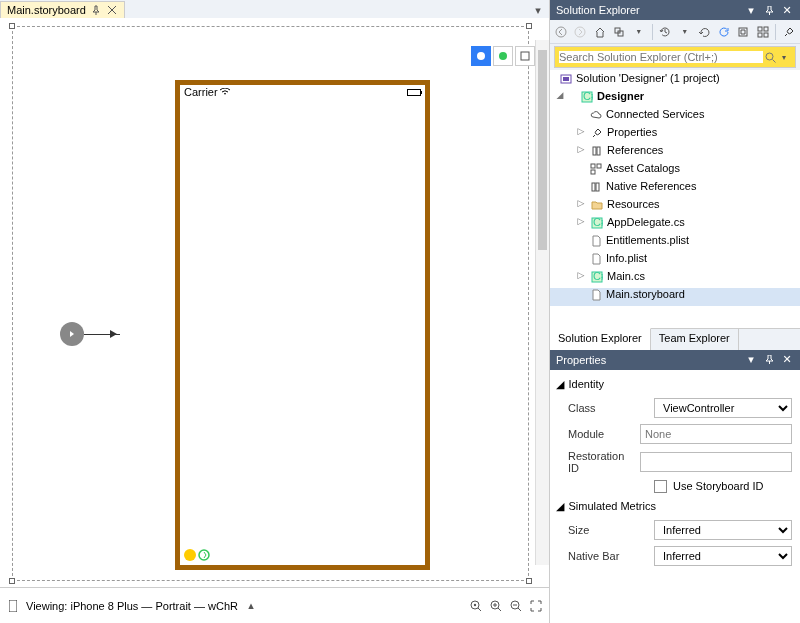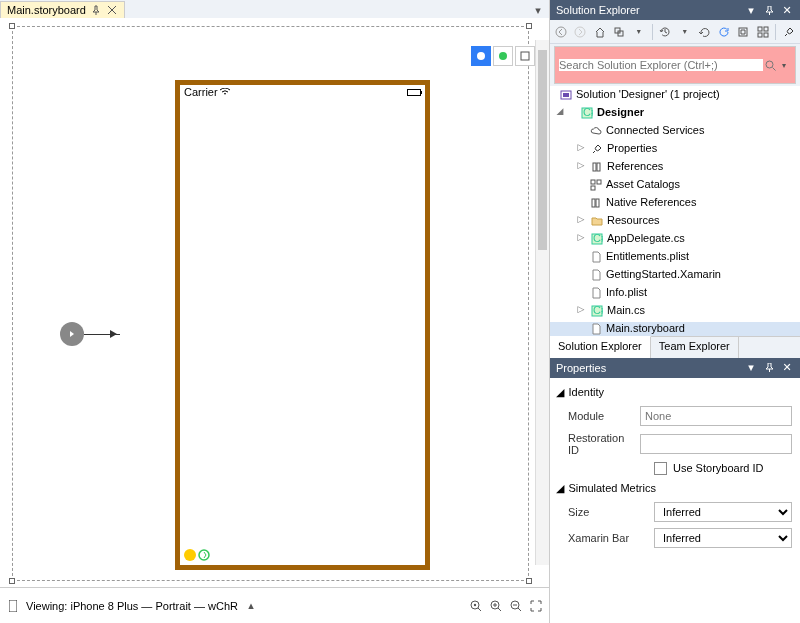--- a/index.html
+++ b/index.html
@@ -39,21 +39,21 @@
 
 .viewing-bar{height:36px;border-top:1px solid #ccc;display:flex;align-items:center;padding:0 6px;gap:6px;background:#fff}
 .viewing-bar .zoom{margin-left:auto;display:flex;gap:6px}
 
 
 .panel-title{height:20px;background:#4b5c74;color:#fff;display:flex;align-items:center;padding:0 6px;gap:4px}
 .panel-title .ctrls{margin-left:auto;display:flex;gap:4px}
 .tb{height:24px;background:#eef2f7;display:flex;align-items:center;padding:0 4px;gap:6px;border-bottom:1px solid #d5dbe5}
 .ico{width:14px;height:14px;display:inline-flex;align-items:center;justify-content:center;font-size:11px;color:#555}
 .sep{width:1px;height:16px;background:#c5cdd8}
-.search-box{height:38px;background:#fca5a5;border:1px solid #ccc;margin:2px 4px;display:flex;align-items:center;padding:0 4px}
+.search-box{height:22px;background:#fde047;border:1px solid #ccc;margin:2px 4px;display:flex;align-items:center;padding:0 4px}
 .search-box input{border:none;flex:1;outline:none;font-size:11px}
 .tree{flex:1;background:#fff;overflow:auto;padding:2px 0}
 .tree-row{display:flex;align-items:flex-start;gap:3px;height:18px;padding:0 4px}
 .tree-row.sel{background:#d6e4f5}
 .exp{width:12px;text-align:center;color:#777;font-size:9px}
 .idt{display:inline-block}
 .tree-ico{width:14px;height:14px;display:inline-flex;align-items:center;justify-content:center}
 .panel-tabs{height:22px;background:#eef2f7;display:flex;border-top:1px solid #ccc}
 .panel-tab{padding:3px 8px;border-right:1px solid #ccc}
 .panel-tab.active{background:#fff;border-top:1px solid #fff;margin-top:-1px}
@@ -384,29 +384,20 @@
         </span>
         <span>Entitlements.plist</span>
       </div>
     <div class="tree-row">
         <span class="idt" style="width:32px"></span>
         <span class="tree-ico">
           <svg width="12" height="12" viewBox="0 0 12 12">
             <path d="M3 1h5l2 2v8H3z" fill="#fff" stroke="#888"></path>
           </svg>
         </span>
-        <span>GettingStarted.Xamarin</span>
-      </div>
-    <div class="tree-row">
-        <span class="idt" style="width:32px"></span>
-        <span class="tree-ico">
-          <svg width="12" height="12" viewBox="0 0 12 12">
-            <path d="M3 1h5l2 2v8H3z" fill="#fff" stroke="#888"></path>
-          </svg>
-        </span>
         <span>Info.plist</span>
       </div>
     <div class="tree-row">
         <span class="idt" style="width:18px"></span>
         <span class="exp">▷</span>
         <span class="tree-ico">
           <svg width="12" height="12" viewBox="0 0 12 12">
             <rect x="1" y="1" width="10" height="10" fill="#d4f5d0" stroke="#3c9"></rect>
             <text x="2" y="9" font-size="7" fill="#3c9">C#</text>
           </svg>
@@ -440,20 +431,24 @@
       <span class="ico" style="color:#fff">✕</span>
     </div>
   </div>
   <div class="props">
     <div class="prop-body">
       <div class="section-hdr">
           <span>◢</span>
           <span>Identity</span>
         </div>
       <div class="prop-row">
+        <label>Class</label>
+        <select><option>ViewController</option></select>
+      </div>
+      <div class="prop-row">
         <label>Module</label>
         <input class="placeholder" placeholder="None" style="">
       </div>
       <div class="prop-row">
         <label>Restoration ID</label>
         <input style="">
       </div>
       <div class="prop-row">
         <label></label>
         <span class="cb"></span>
@@ -462,18 +457,18 @@
 
       <div class="section-hdr">
           <span>◢</span>
           <span>Simulated Metrics</span>
         </div>
       <div class="prop-row">
         <label>Size</label>
         <select><option>Inferred</option></select>
       </div>
       <div class="prop-row">
-        <label>Xamarin Bar</label>
+        <label>Native Bar</label>
         <select><option>Inferred</option></select>
       </div>
     </div>
   </div>
 </div>
 
 </body></html>

